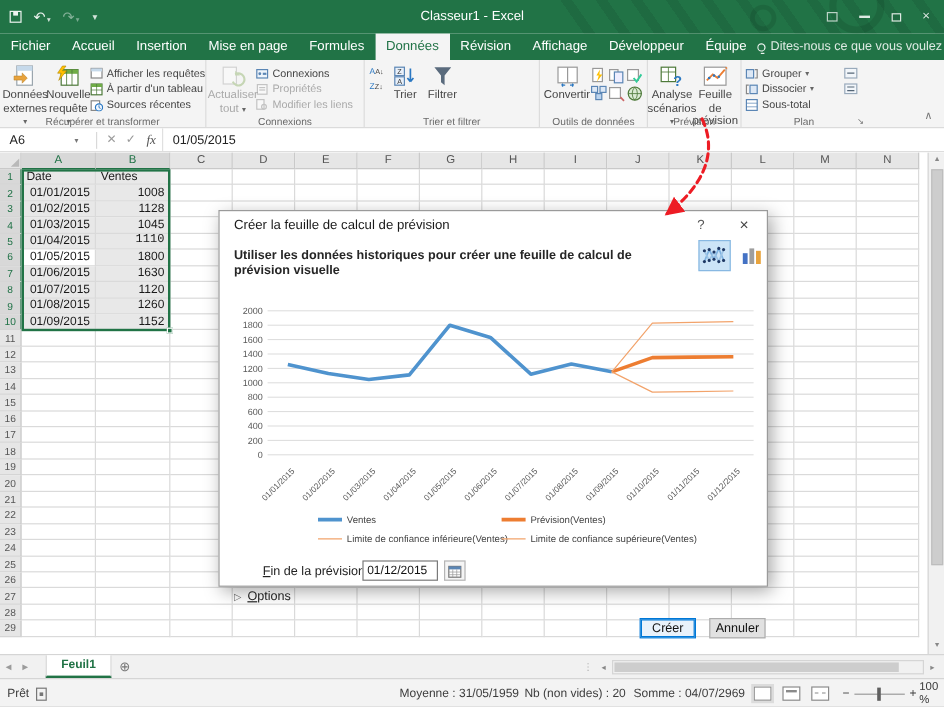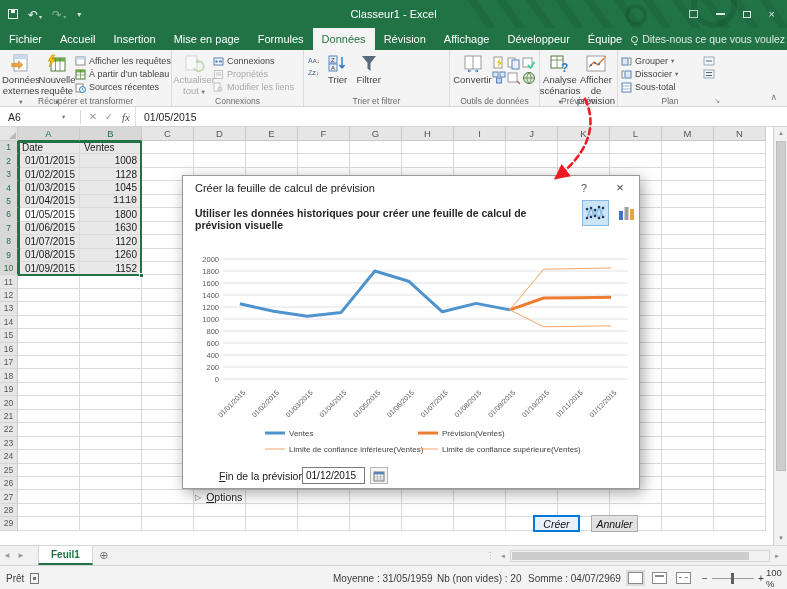--- a/index.html
+++ b/index.html
@@ -113,21 +113,21 @@
   .ctype{position:absolute;top:24px;width:27px;height:26px;display:flex;align-items:center;justify-content:center;}
   .ctype.line{left:399px;background:#cce4f7;border:1px solid #88b8e2;}
   .ctype.bar{left:432px;width:23px;}
   .dlg-endlabel{position:absolute;left:36px;top:294px;font-size:10.5px;color:#222;}
   .dlg-endlabel::first-letter{text-decoration:underline;}
   .dlg-input{position:absolute;left:119px;top:291px;width:63px;height:17px;border:1px solid #7a7a7a;font-size:10px;padding:0 3px;color:#111;}
   .cal-btn{position:absolute;left:187px;top:291px;width:18px;height:17px;border:1px solid #b5b5b5;background:#f5f5f5;display:flex;align-items:center;justify-content:center;}
   .dlg-options{position:absolute;left:12px;top:315px;font-size:10.5px;color:#222;display:flex;align-items:center;gap:5px;}
   .dlg-options .exp{font-size:8px;color:#666;}
   .optlabel::first-letter{text-decoration:underline;}
-  .btn{position:absolute;top:339px;width:47px;height:17px;font-size:10.5px;display:flex;align-items:center;justify-content:center;color:#111;font-style:italic;}
+  .btn{position:absolute;top:339px;width:47px;height:17px;font-size:10.5px;display:flex;align-items:center;justify-content:center;color:#111;}
   .btn.primary{left:350px;background:#e9f2fb;border:1px solid #0078d7;box-shadow:0 0 0 1px #0078d7 inset;}
   .btn.secondary{left:408px;background:#e1e1e1;border:1px solid #adadad;}
 
   
   .arrow-svg{position:absolute;left:535px;top:90px;z-index:30;pointer-events:none;}
 </style>
 </head>
 <body>
 
 <div class="stage">
@@ -344,21 +344,21 @@
       </div>
       <div class="bigbtn" style="width:38px">
         <svg class="bicon" viewBox="0 0 22 20">
             <rect x="2" y="2" width="18" height="15" fill="#fff" stroke="#999"></rect>
             <path d="M4 13 l5 -5 4 3 6 -7" fill="none" stroke="#ed7d31" stroke-width="1.6"></path>
             <path d="M19 2 l2 0 0 2 z" fill="#ed7d31"></path>
             <circle cx="6" cy="11" r="1.1" fill="#2b78c2"></circle>
             <circle cx="10" cy="9" r="1.1" fill="#2b78c2"></circle>
             <circle cx="14" cy="10" r="1.1" fill="#2b78c2"></circle>
           </svg>
-        <span>Afficher de</span>
+        <span>Feuille de</span>
         <span>prévision</span>
       </div>
       <div class="rglabel">Prévision</div>
     </div>
 
     <div class="rgroup" style="width:104px;border-right:none">
       <div class="smallcol" style="width:82px">
         <div class="sitem">
             <svg class="si" viewBox="0 0 11 11">
               <rect x="1" y="2" width="6" height="7" fill="#dde8f5" stroke="#5b86b5"></rect>

